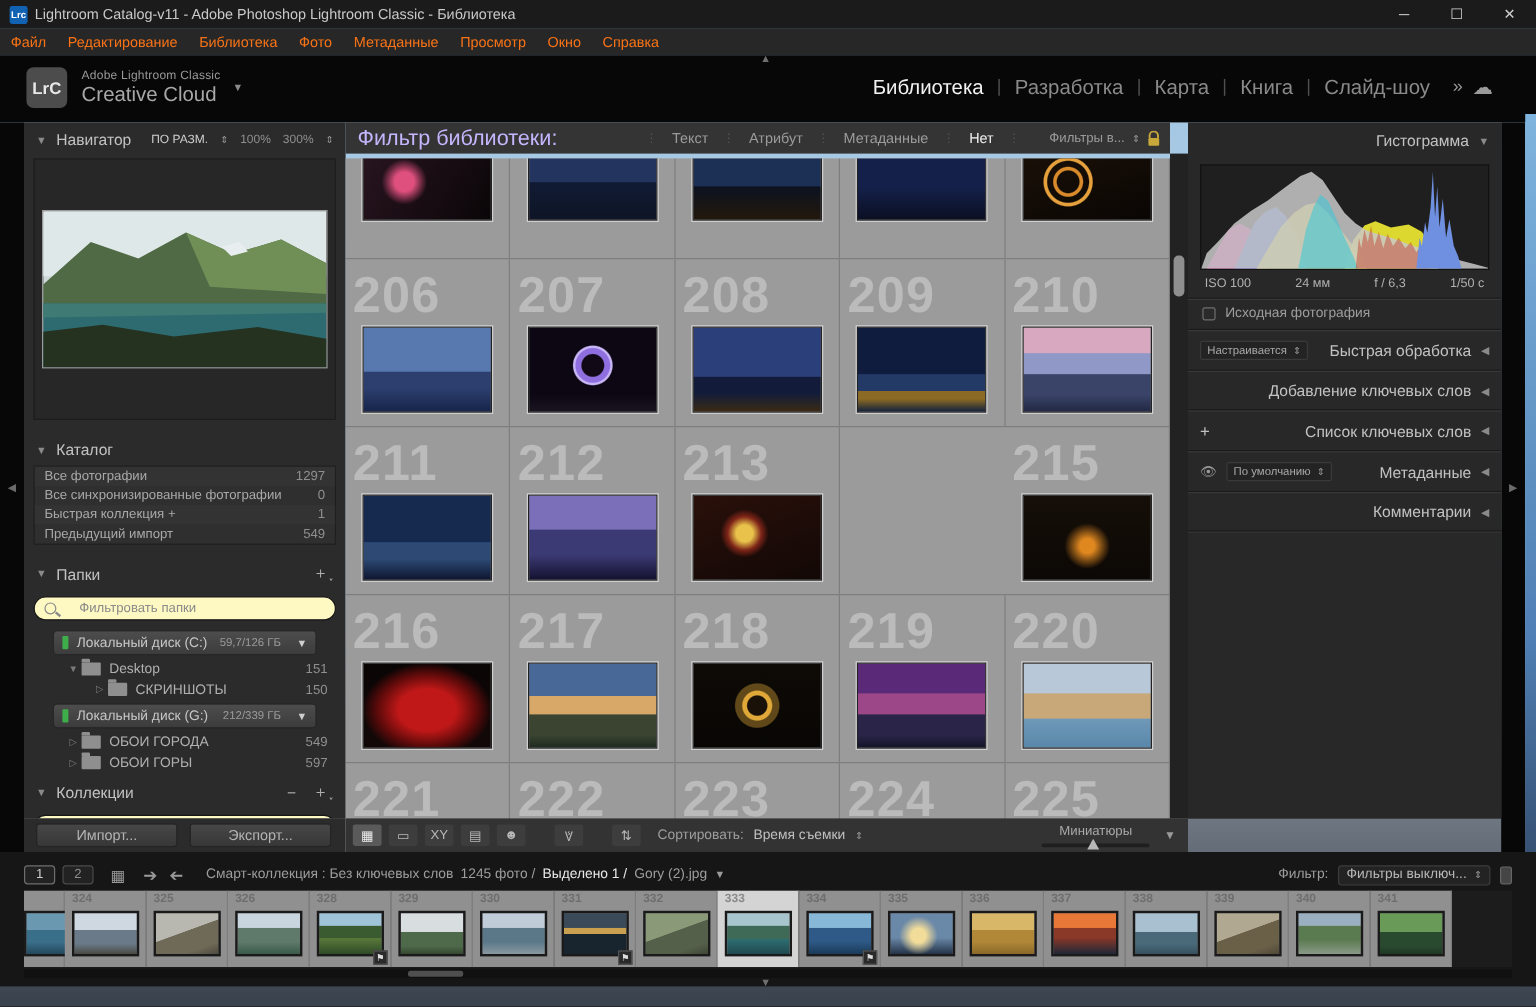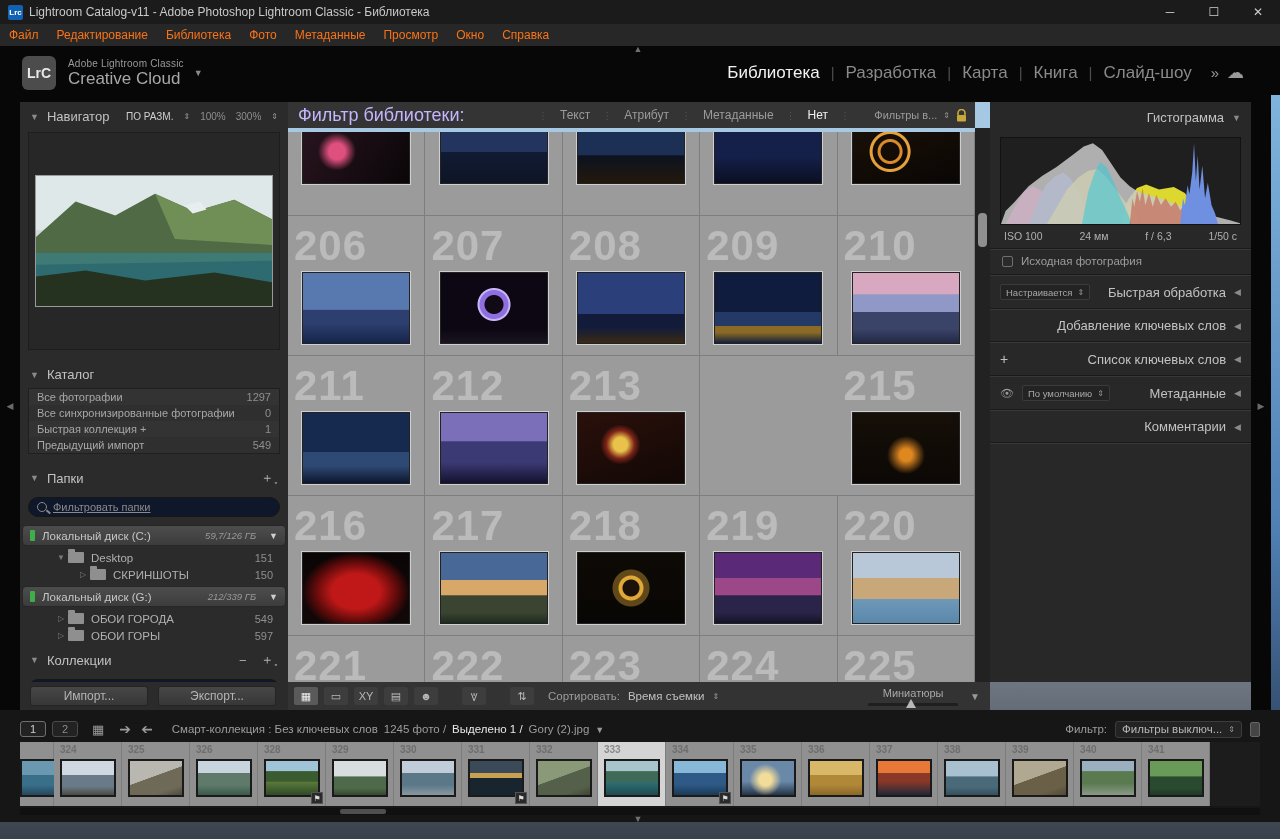--- a/index.html
+++ b/index.html
@@ -63,30 +63,30 @@
     border:1px solid #1d1d1d; display:flex; align-items:center; justify-content:center; }
   #nav-preview { width:238px; height:132px; border:1px solid #9a9a9a; display:block; }
 
   
   .cat-box { margin:0 8px 8px 8px; border:1px solid #1f1f1f; background:#2f2f2f; }
   .cat-row { display:flex; align-items:center; height:16px; padding:0 8px; font-size:11px; color:#a8a8a8; }
   .cat-row .cnt { margin-left:auto; color:#8f8f8f; }
   .cat-row:nth-child(odd) { background:#333333; }
 
   
-  .filter-input { margin:4px 8px 8px 8px; height:20px; background:#0f172a; border:1px solid #161616;
-    border-radius:10px; display:flex; align-items:center; padding:0 8px; font-size:11px; color:#8a8a8a; gap:6px;text-decoration:underline; }
+  .filter-input { margin:4px 8px 8px 8px; height:20px; background:#fef9c3; border:1px solid #161616;
+    border-radius:10px; display:flex; align-items:center; padding:0 8px; font-size:11px; color:#8a8a8a; gap:19px; }
   .mag { width:10px; height:10px; border:1.5px solid #8a8a8a; border-radius:50%; position:relative; flex:none;}
   .mag::after { content:""; position:absolute; left:8px; top:8px; width:5px; height:1.5px;
     background:#8a8a8a; transform:rotate(40deg); }
-  .disk-row { margin:3px 2px; height:21px; border-radius:4px;
+  .disk-row { margin:3px 24px; height:21px; border-radius:4px;
     background:linear-gradient(180deg,#4d4d4d,#3c3c3c); border:1px solid #272727;
     display:flex; align-items:center; padding:0 7px; font-size:11.5px; color:#c6c6c6; gap:7px; }
   .led { width:5px; height:11px; background:#3fae4a; border-radius:1px; flex:none; }
-  .disk-usage { margin-left:auto; font-size:9.5px; color:#9a9a9a;font-style:italic; }
+  .disk-usage { margin-left:auto; font-size:9.5px; color:#9a9a9a; }
   .disk-tri { color:#cfcfcf; font-size:9px; margin-left:6px; }
   .folder-row { display:flex; align-items:center; height:17px; font-size:11.5px; color:#b0b0b0;
     padding-right:15px; }
   .folder-row .cnt { margin-left:auto; color:#8f8f8f; font-size:11px; }
   .f-exp { width:10px; text-align:center; color:#7a7a7a; font-size:8px; flex:none; }
   .f-icon { width:16px; height:11px; background:#8f8f8f; border-radius:1px; position:relative; margin:0 7px 0 2px; flex:none;}
   .f-icon::before { content:""; position:absolute; left:0; top:-3px; width:7px; height:3px;
     background:#8f8f8f; border-radius:1px 1px 0 0; }
   .hdr-plus { margin-left:auto; color:#b0b0b0; font-size:13px; }
   .hdr-minus { color:#b0b0b0; font-size:13px; margin-left:auto; }

